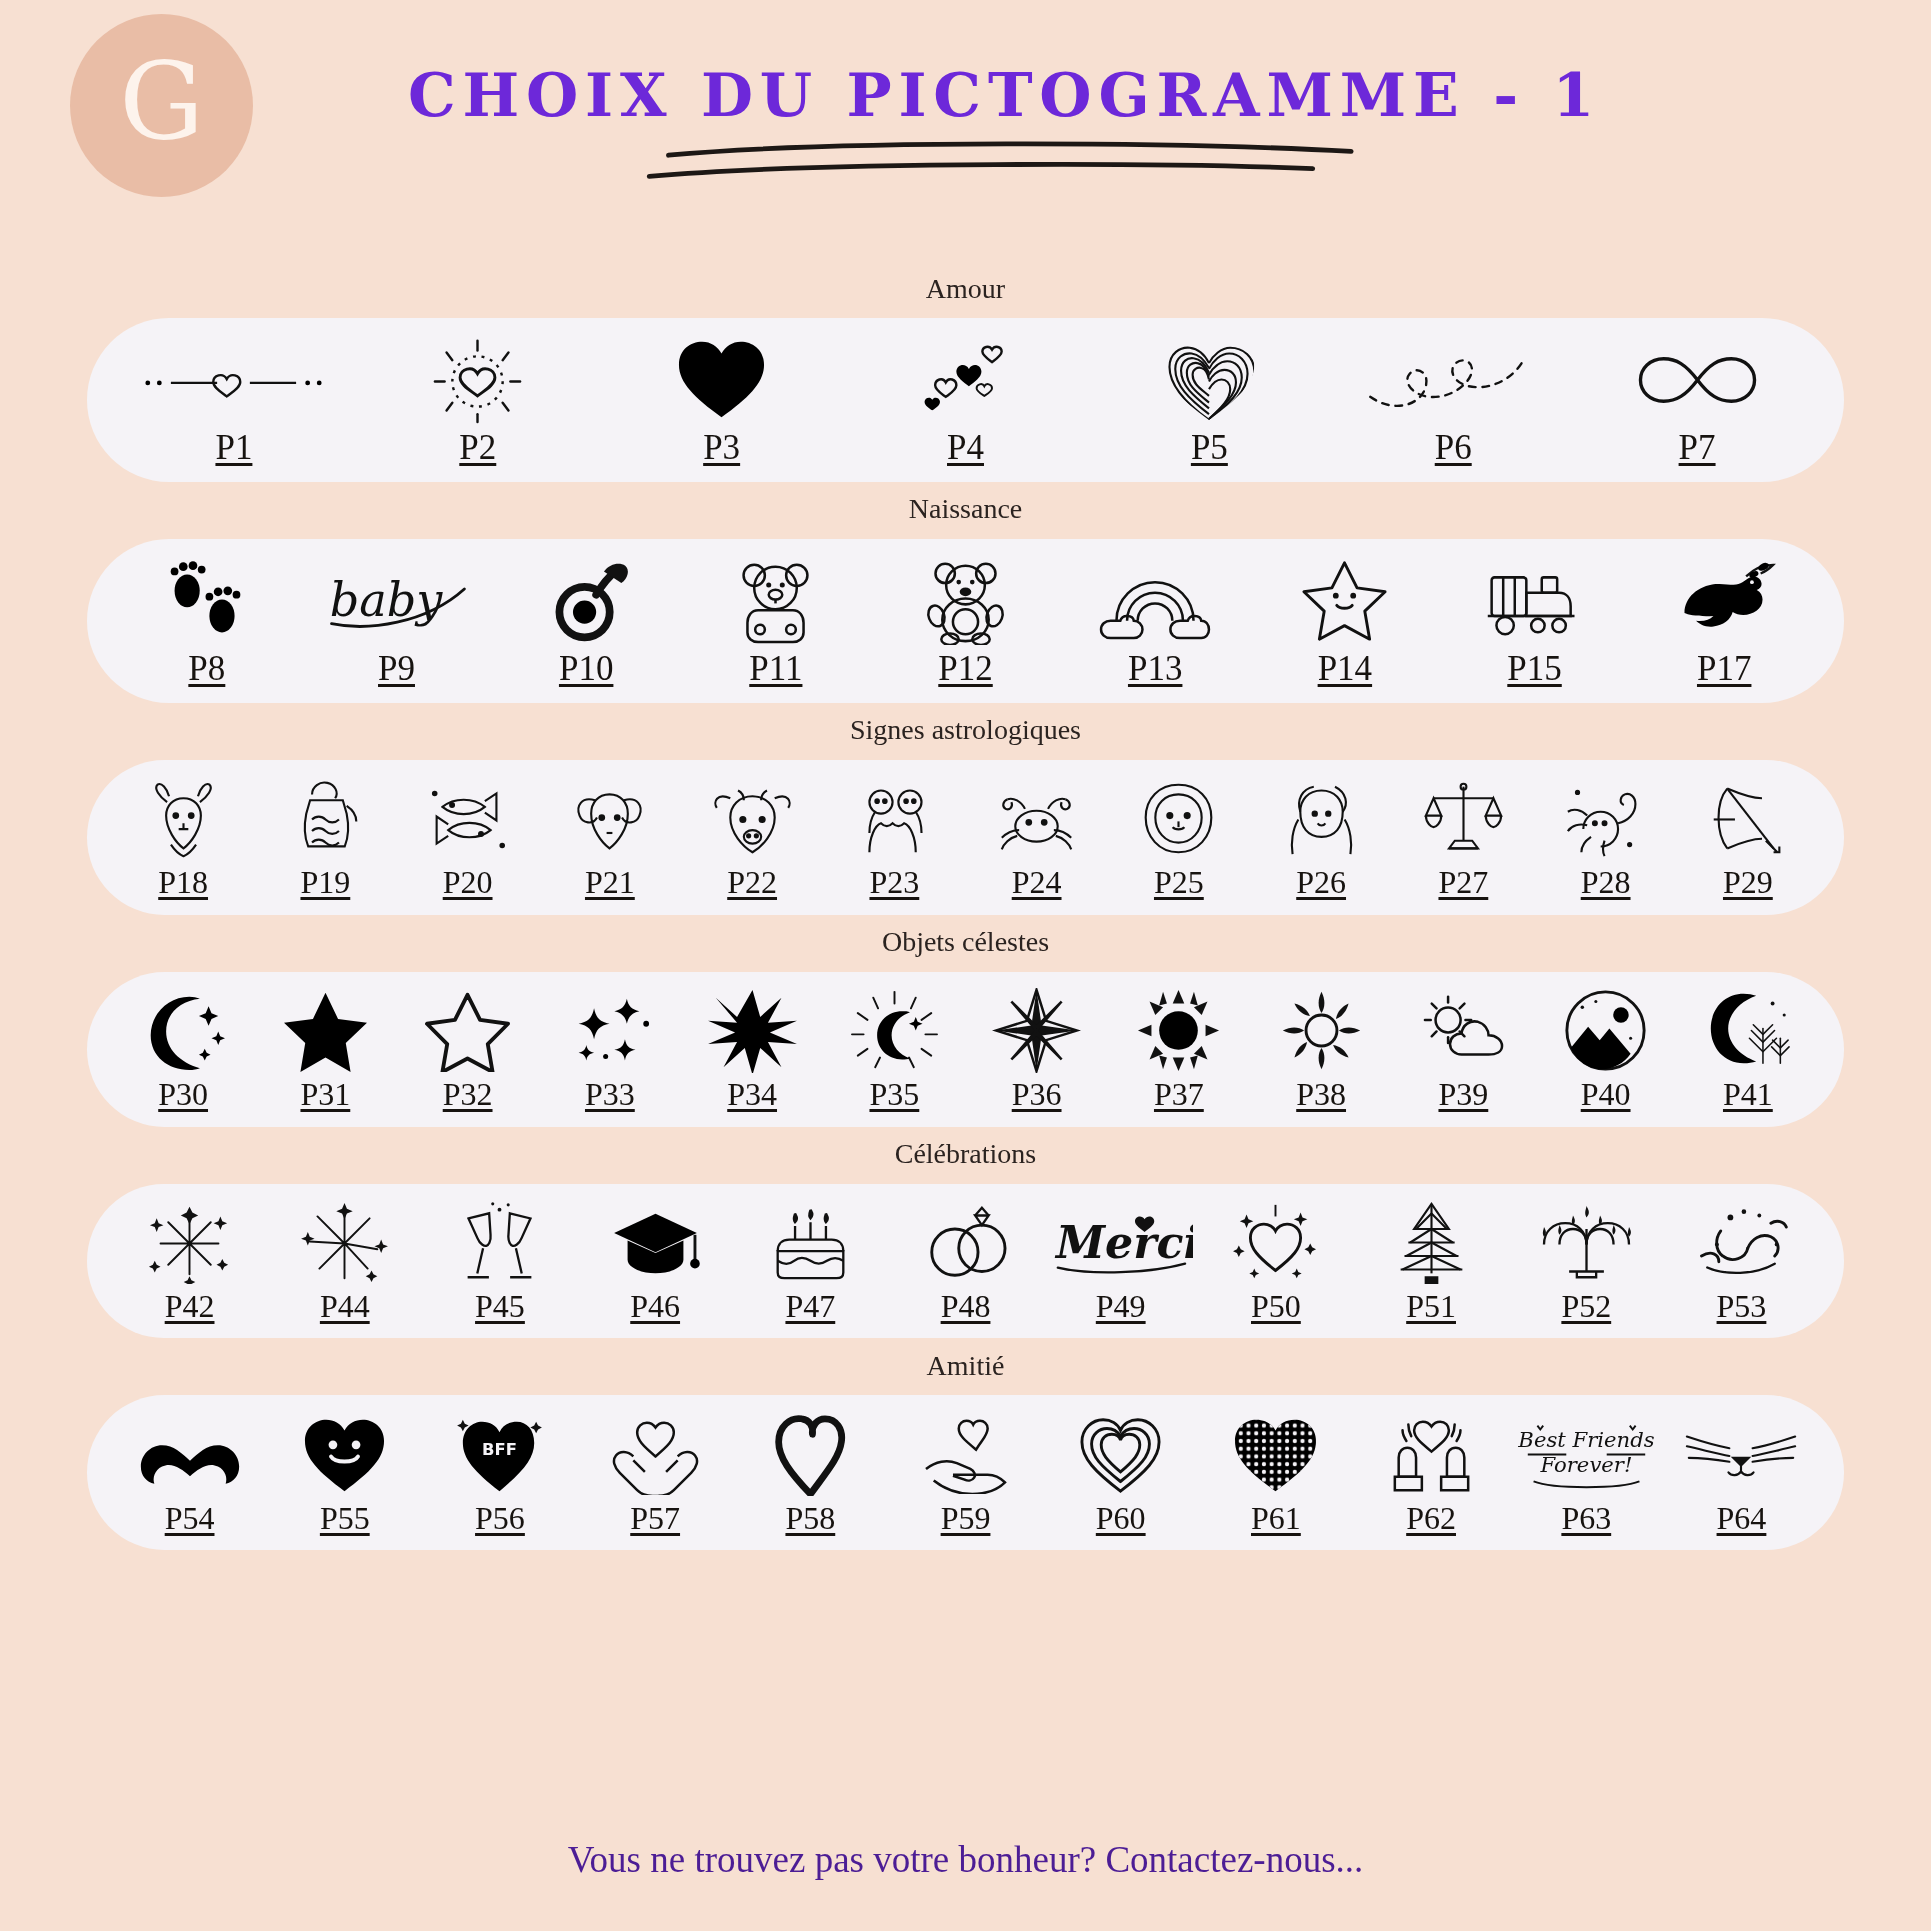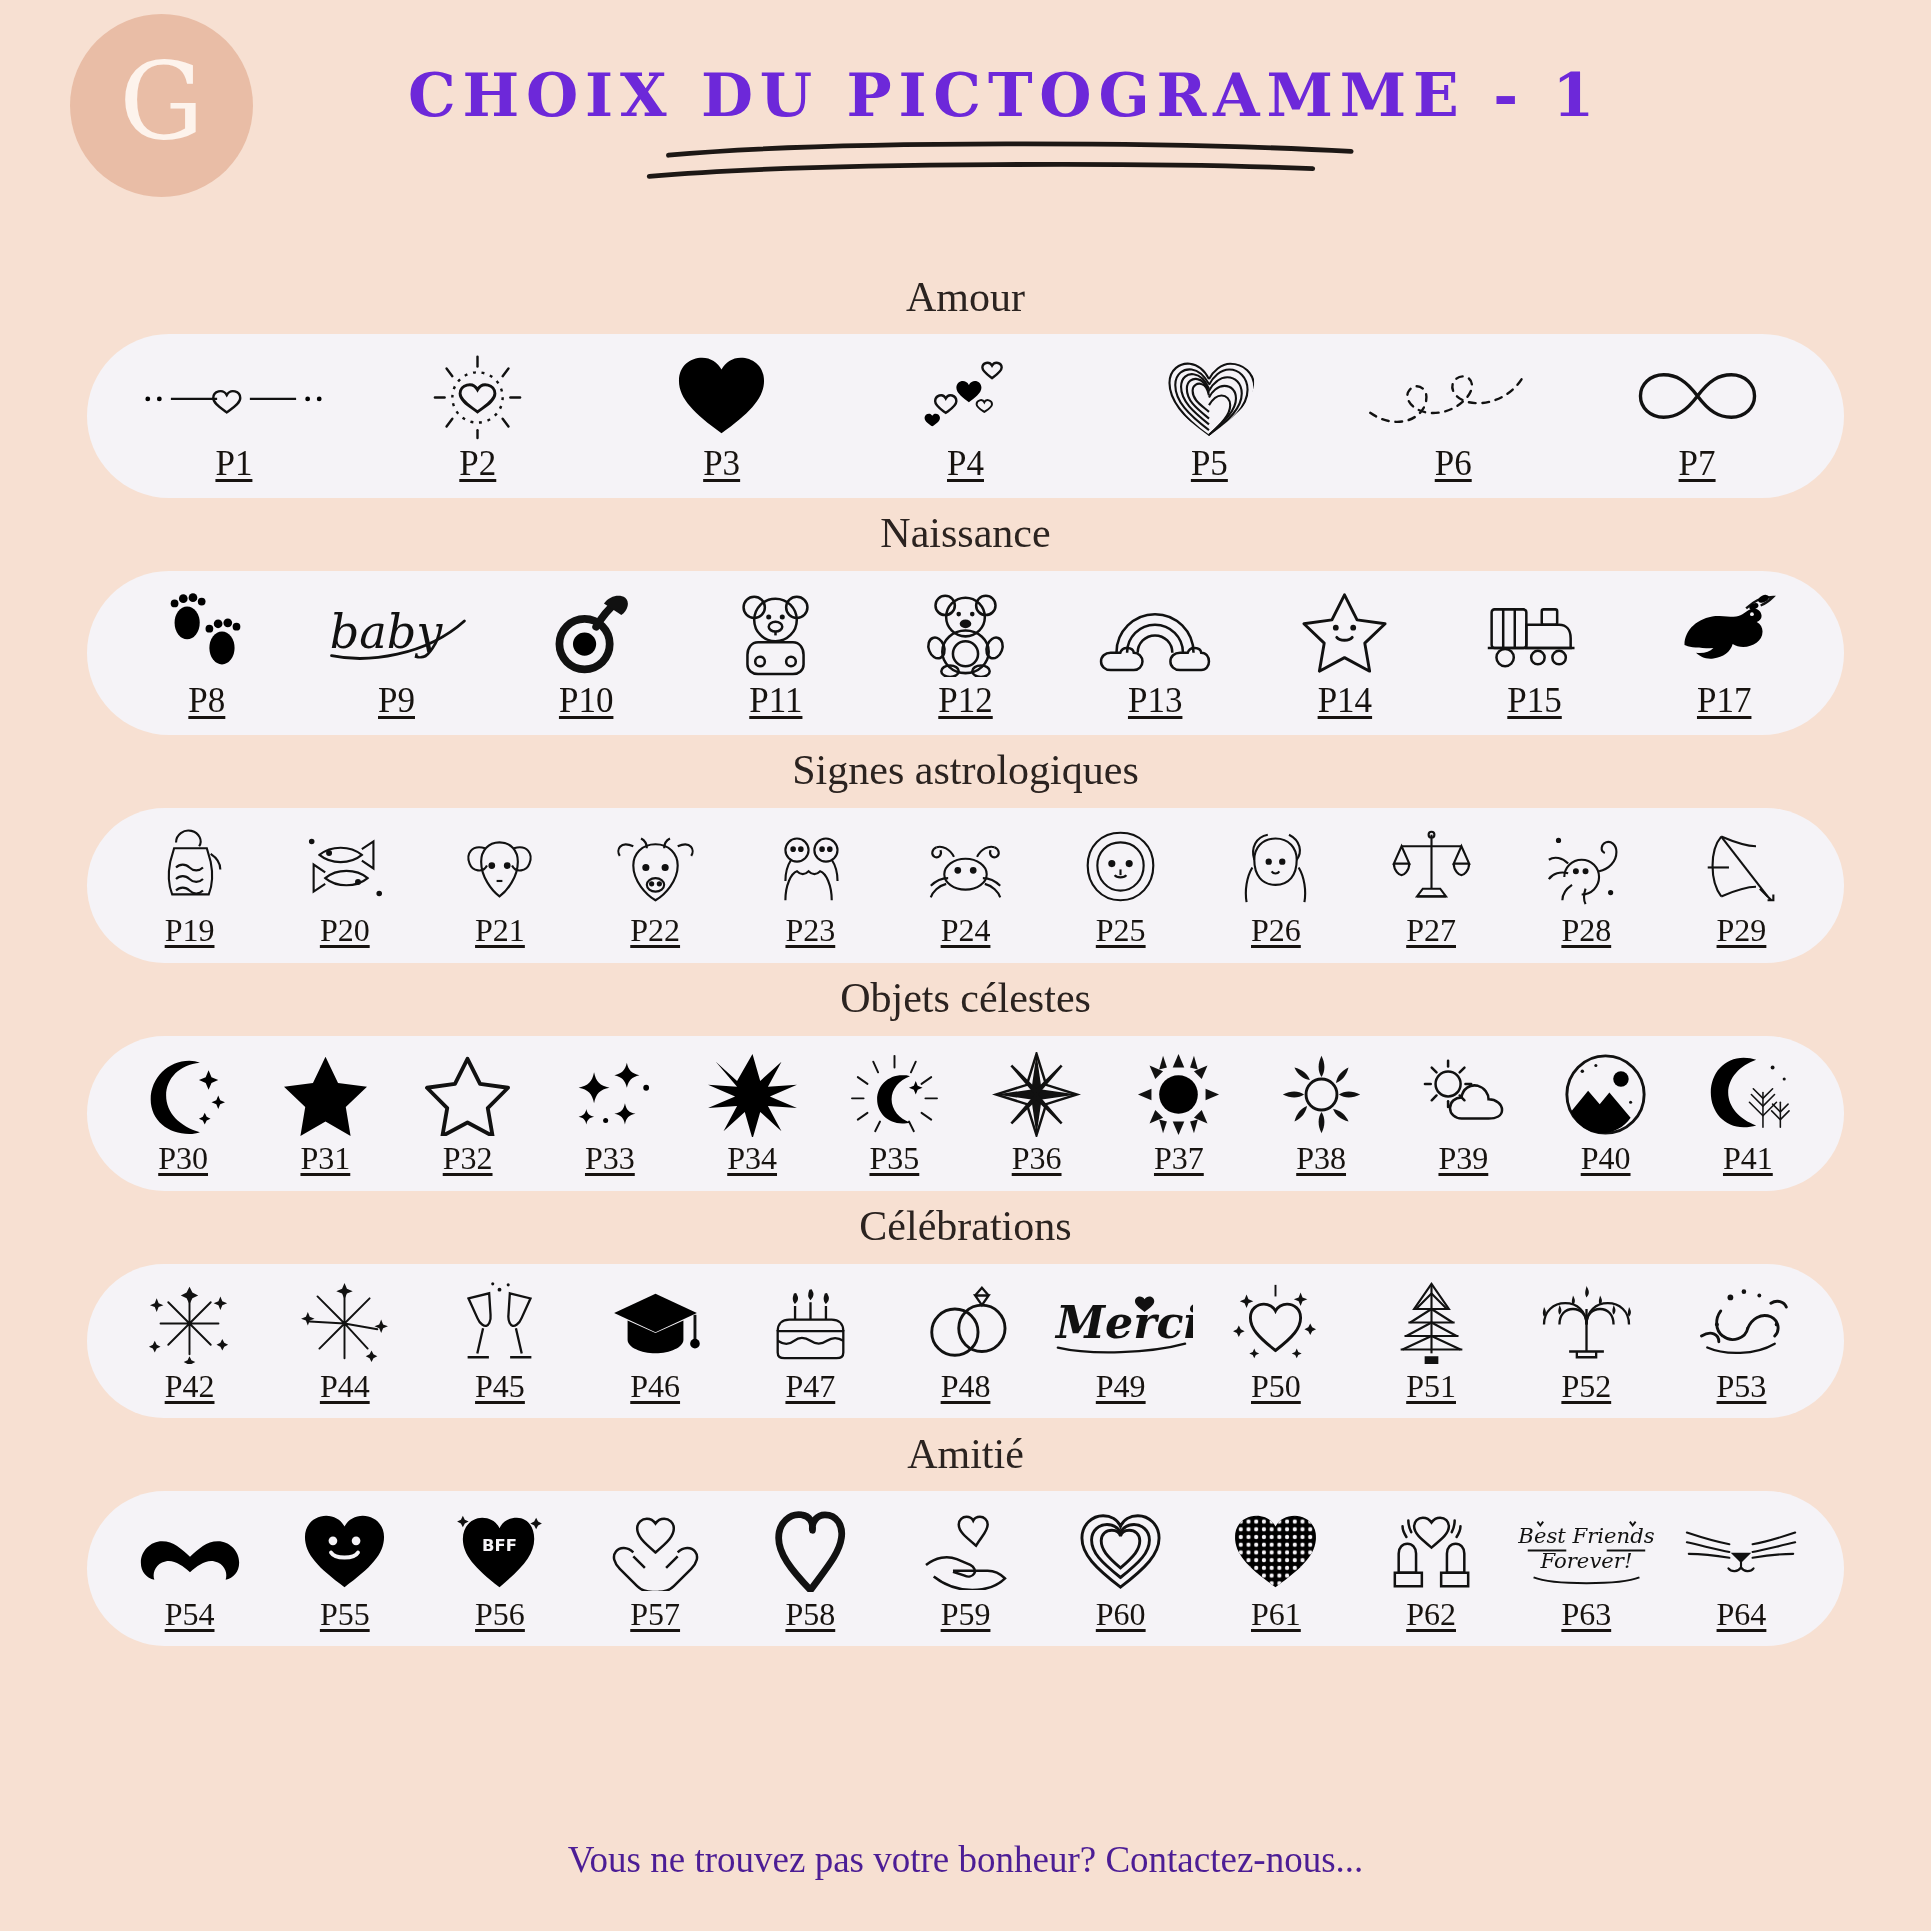--- a/index.html
+++ b/index.html
@@ -63,21 +63,21 @@
     top: 261px;
     left: 0;
     width: 1931px;
   }
   .section {
     margin-bottom: 9.7px;
   }
   .section-title {
     text-align: center;
     font-family: "Liberation Serif", serif;
-    font-size: 42px;
+    font-size: 28px;
     color: #2b2320;
     margin: 11.6px 0 13.5px 0;
   }
   .pill {
     background: #f5f3f7;
     border-radius: 87px;
     margin: 0 auto;
     width: 1757px;
     box-sizing: border-box;
     padding: 17.4px 25px 13.5px 25px;
@@ -389,20 +389,34 @@
         <div class="code">P17</div>
       </div>
 
     </div>
   </div>
 
   <div class="section">
     <div class="section-title">Signes astrologiques</div>
     <div class="pill dense">
 
+      <div class="item">
+        <div class="glyph">
+          <svg width="83" height="83" viewBox="0 0 86 86" fill="none" stroke="#111" stroke-width="2.2">
+            <path d="M26 26c-8-6-14-14-10-18 4-3 10 4 12 12"></path>
+            <path d="M60 26c8-6 14-14 10-18-4-3-10 4-12 12"></path>
+            <path d="M43 22c-11 0-18 8-18 18 0 14 10 28 18 34 8-6 18-20 18-34 0-10-7-18-18-18z"></path>
+            <circle cx="35" cy="40" r="2.4" fill="#111"></circle>
+              <circle cx="51" cy="40" r="2.4" fill="#111"></circle>
+            <path d="M38 54h10M43 48v6"></path>
+            <path d="M30 70c4 6 8 10 13 12 5-2 9-6 13-12"></path>
+          </svg>
+        </div>
+        <div class="code">P18</div>
+      </div>
 
       <div class="item">
         <div class="glyph">
           <svg width="77" height="83" viewBox="0 0 80 86" fill="none" stroke="#111" stroke-width="2.2">
             <path d="M26 18c0-8 8-14 16-12 8 2 12 10 8 16"></path>
             <path d="M24 24h34l4 14c2 10 2 24-2 34H22c-4-10-4-24-2-34z"></path>
             <path d="M26 44c4-4 10-4 14 0s10 4 14 0"></path>
             <path d="M26 56c4-4 10-4 14 0s10 4 14 0"></path>
             <path d="M26 68c4-4 10-4 14 0s10 4 14 0"></path>
             <path d="M62 30c6 4 10 10 10 16"></path>

